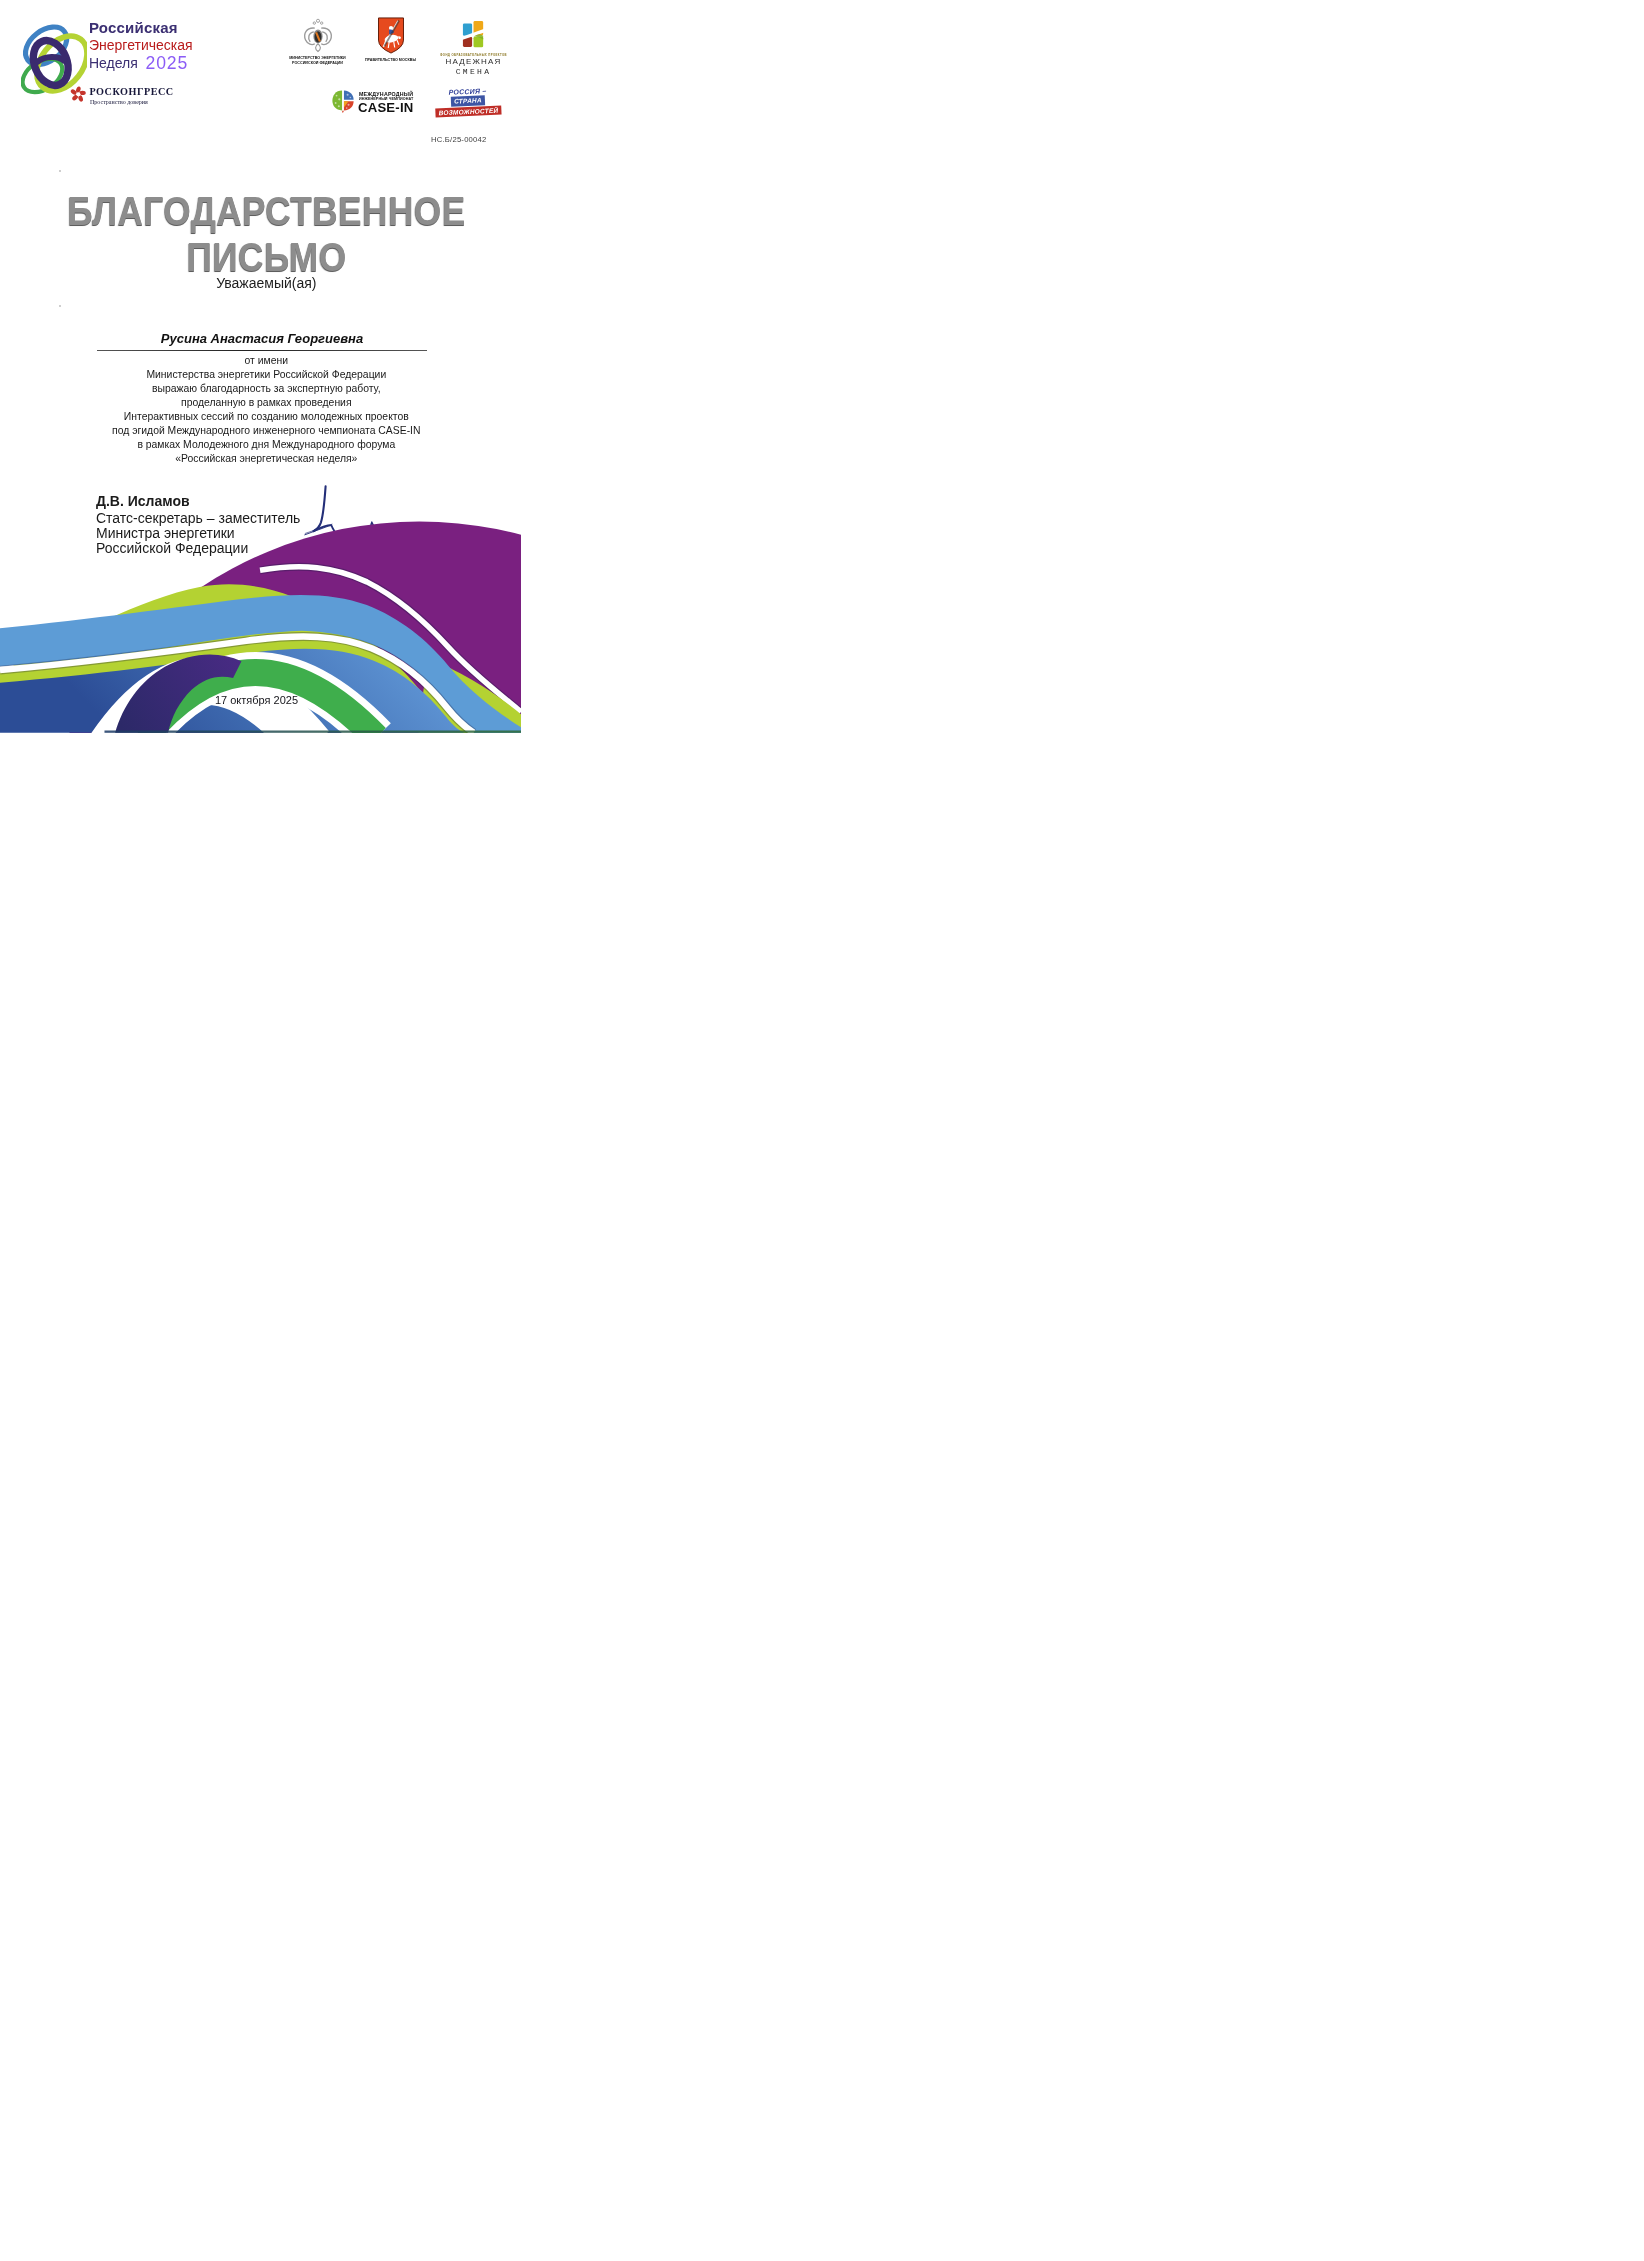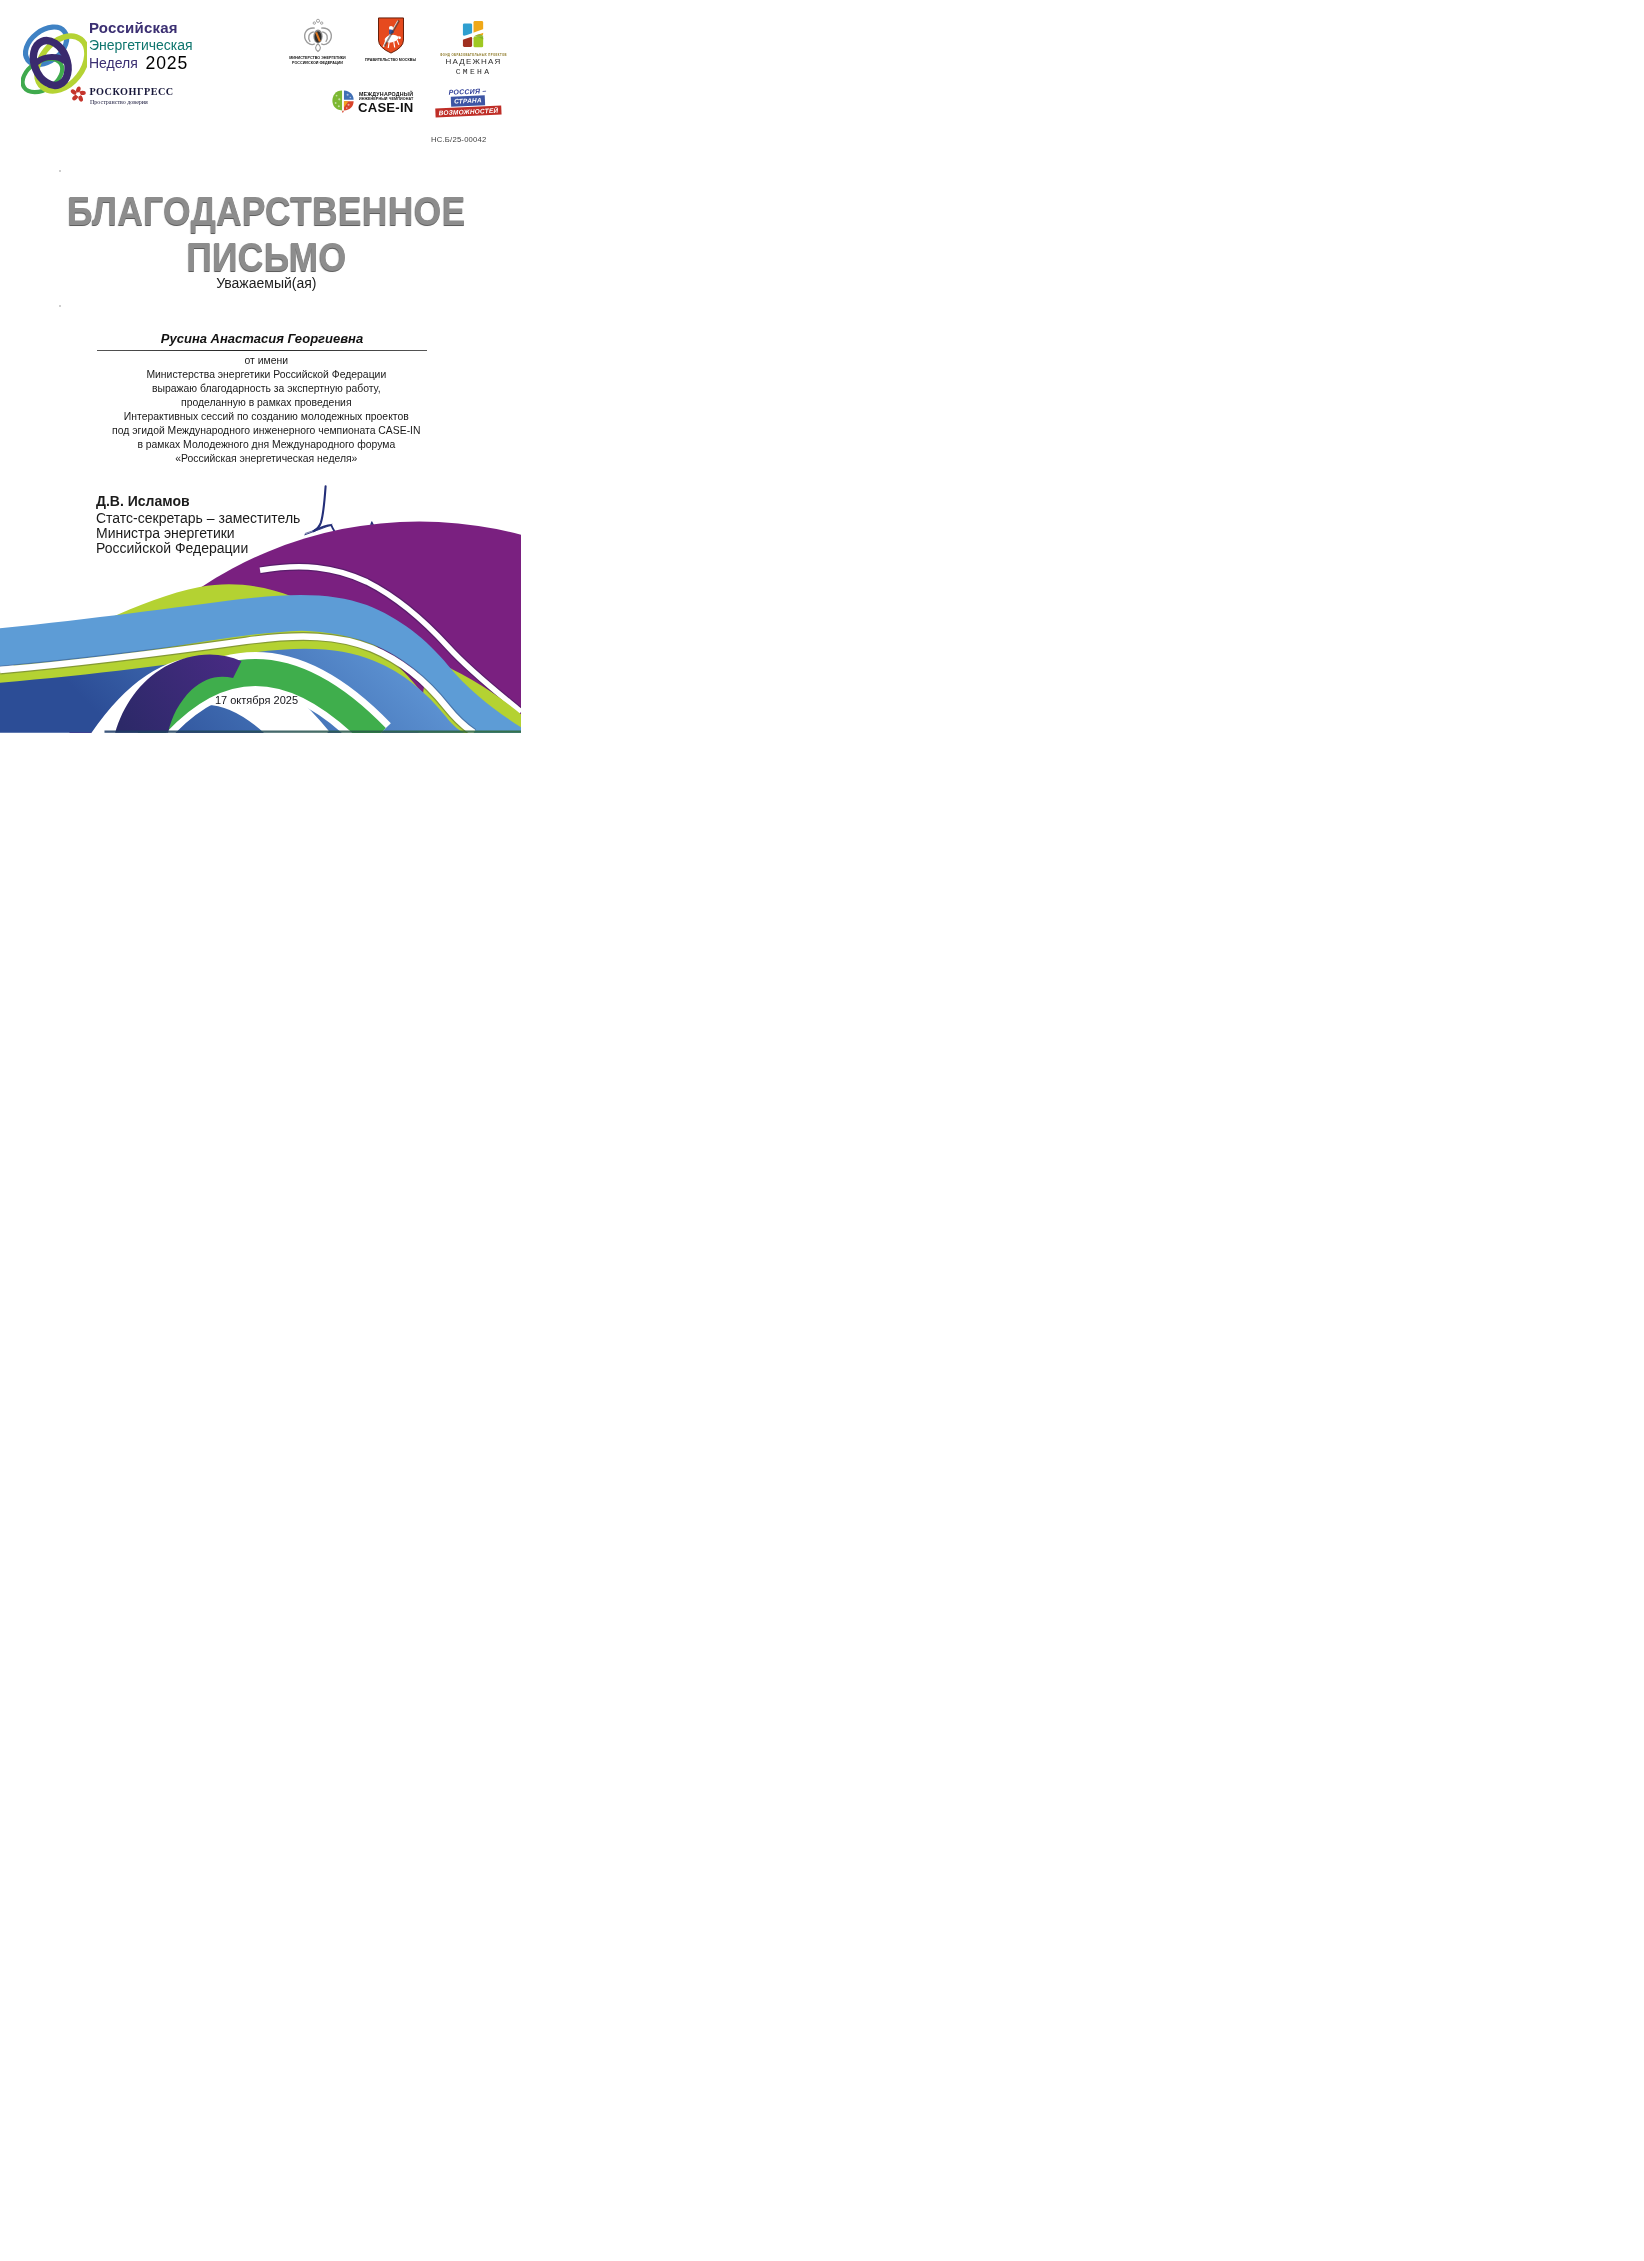--- a/index.html
+++ b/index.html
@@ -4,23 +4,23 @@
 <style>
   html,body{margin:0;padding:0;background:#ffffff;}
   #page{position:relative;width:533px;height:733px;background:#fff;overflow:hidden;
         font-family:"Liberation Sans", sans-serif;color:#1b1b1b;padding-left:30px;}
   .abs{position:absolute;}
 
   
   #rew-logo{left:21.4px;top:16.7px;width:66px;height:91px;}
   #rew-text{left:89px;top:20.4px;width:153px;line-height:1.02;}
   .rew-l1{font-size:15px;font-weight:700;color:#3b2f72;letter-spacing:0.2px;}
-  .rew-l2{font-size:14px;font-weight:400;color:#0f766e;margin-top:2.8px;}
+  .rew-l2{font-size:14px;font-weight:400;color:#b91c1c;margin-top:2.8px;}
   .rew-l3{font-size:14px;font-weight:400;color:#3b2f72;margin-top:2.8px;display:inline-block;}
-  .rew-year{font-size:17.6px;font-weight:400;color:#000000;margin-left:5.6px;display:inline-block;vertical-align:-1.4px;letter-spacing:0.9px;}
+  .rew-year{font-size:17.6px;font-weight:400;color:#8b5cf6;margin-left:5.6px;display:inline-block;vertical-align:-1.4px;letter-spacing:0.9px;}
   #rosc{left:69px;top:85px;width:195px;}
   #rosc-icon{position:absolute;left:0.9px;top:0.9px;width:16.7px;height:16.7px;}
   #rosc-name{position:absolute;left:20.4px;top:1.4px;font-family:"Liberation Serif",serif;font-weight:700;
              font-size:10.2px;letter-spacing:0.5px;color:#17173a;}
   #rosc-tag{position:absolute;left:21px;top:14.4px;font-family:"Liberation Serif",serif;font-size:6px;color:#17173a;}
 
   
   .plogo-label{font-weight:700;color:#111;text-align:center;line-height:1.35;}
   #minenergo{left:279px;top:17.6px;width:77px;text-align:center;}
   #minenergo svg{display:inline-block;}

